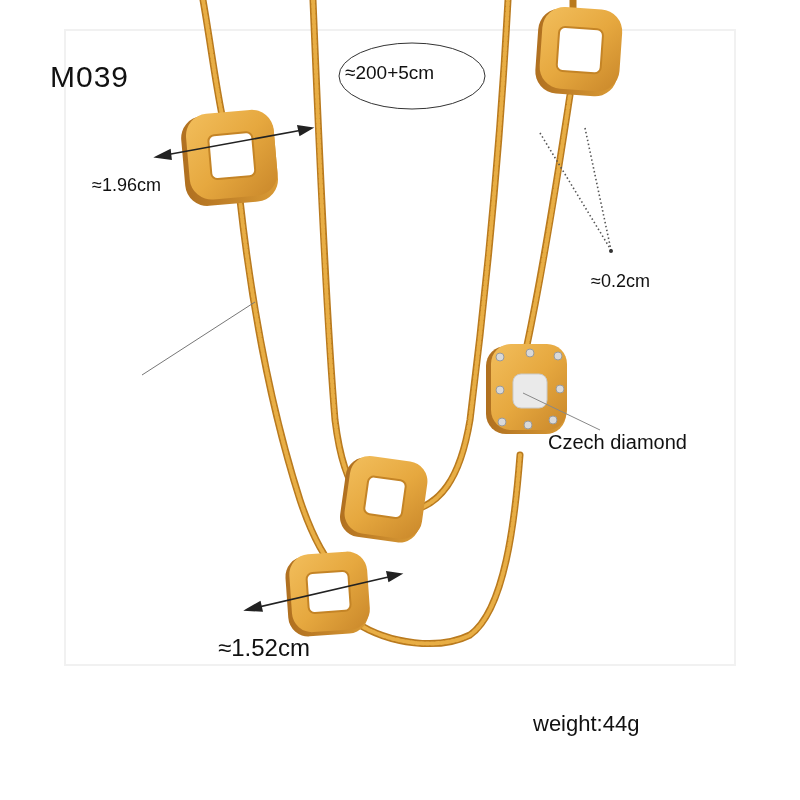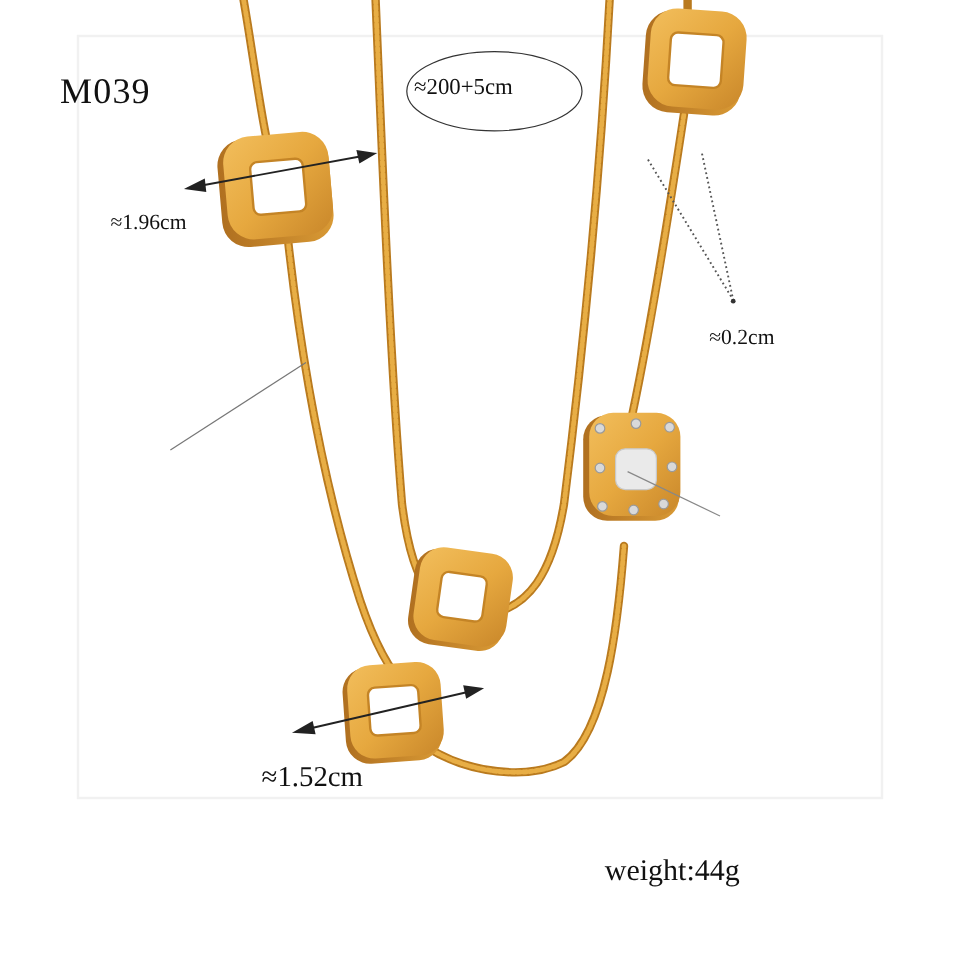--- a/index.html
+++ b/index.html
@@ -1,26 +1,26 @@
 <!DOCTYPE html>
 <html><head>
   <meta charset="utf-8">
   <style>
     html, body { margin: 0; padding: 0; background: #ffffff; }
-    .canvas { position: relative; width: 800px; height: 800px; overflow: hidden; background: #ffffff; font-family: Liberation Serif, serif; color: #111111; }
+    .canvas { position: relative; width: 800px; height: 800px; overflow: hidden; background: #ffffff; font-family: Liberation Sans, sans-serif; color: #111111; }
     .canvas svg.art { position: absolute; left: 0; top: 0; width: 800px; height: 800px; }
     .label { position: absolute; white-space: nowrap; color: #111; line-height: 1; }
     .model-code { left: 50px; top: 62px; font-size: 30px; letter-spacing: 1px; }
     .length-label { left: 345px; top: 63px; font-size: 19px; }
     .width-large-label { left: 92px; top: 176px; font-size: 18px; }
     .thickness-label { left: 591px; top: 272px; font-size: 18px; }
     .material-label { left: 75px; top: 382px; font-size: 19px; }
     .stone-label { left: 548px; top: 432px; font-size: 20px; }
     .width-small-label { left: 218px; top: 636px; font-size: 24px; }
-    .weight-label { left: 504px; top: 713px; font-size: 25px; }
+    .weight-label { left: 533px; top: 713px; font-size: 22px; }
   </style>
 </head>
 <body>
 
 <div class="canvas">
   <svg class="art" viewBox="0 0 800 800">
     <defs>
       <pattern id="chainPat" patternUnits="userSpaceOnUse" width="6" height="7">
         <rect width="6" height="7" fill="#E2A43A"></rect>
         <rect x="1" y="1" width="4" height="4" fill="#B97A1E"></rect>
@@ -119,15 +119,16 @@
     <circle cx="611" cy="251" r="2" fill="#333"></circle>
 
     <line x1="142" y1="375" x2="255" y2="302" stroke="#777" stroke-width="1"></line>
     <line x1="523" y1="393" x2="600" y2="430" stroke="#888" stroke-width="1"></line>
   </svg>
 
   <div class="label model-code">M039</div>
   <div class="label length-label">≈200+5cm</div>
   <div class="label width-large-label">≈1.96cm</div>
   <div class="label thickness-label">≈0.2cm</div>
+  <div class="label stone-label">Czech diamond</div>
   <div class="label width-small-label">≈1.52cm</div>
   <div class="label weight-label">weight:44g</div>
 </div>
 
 </body></html>

